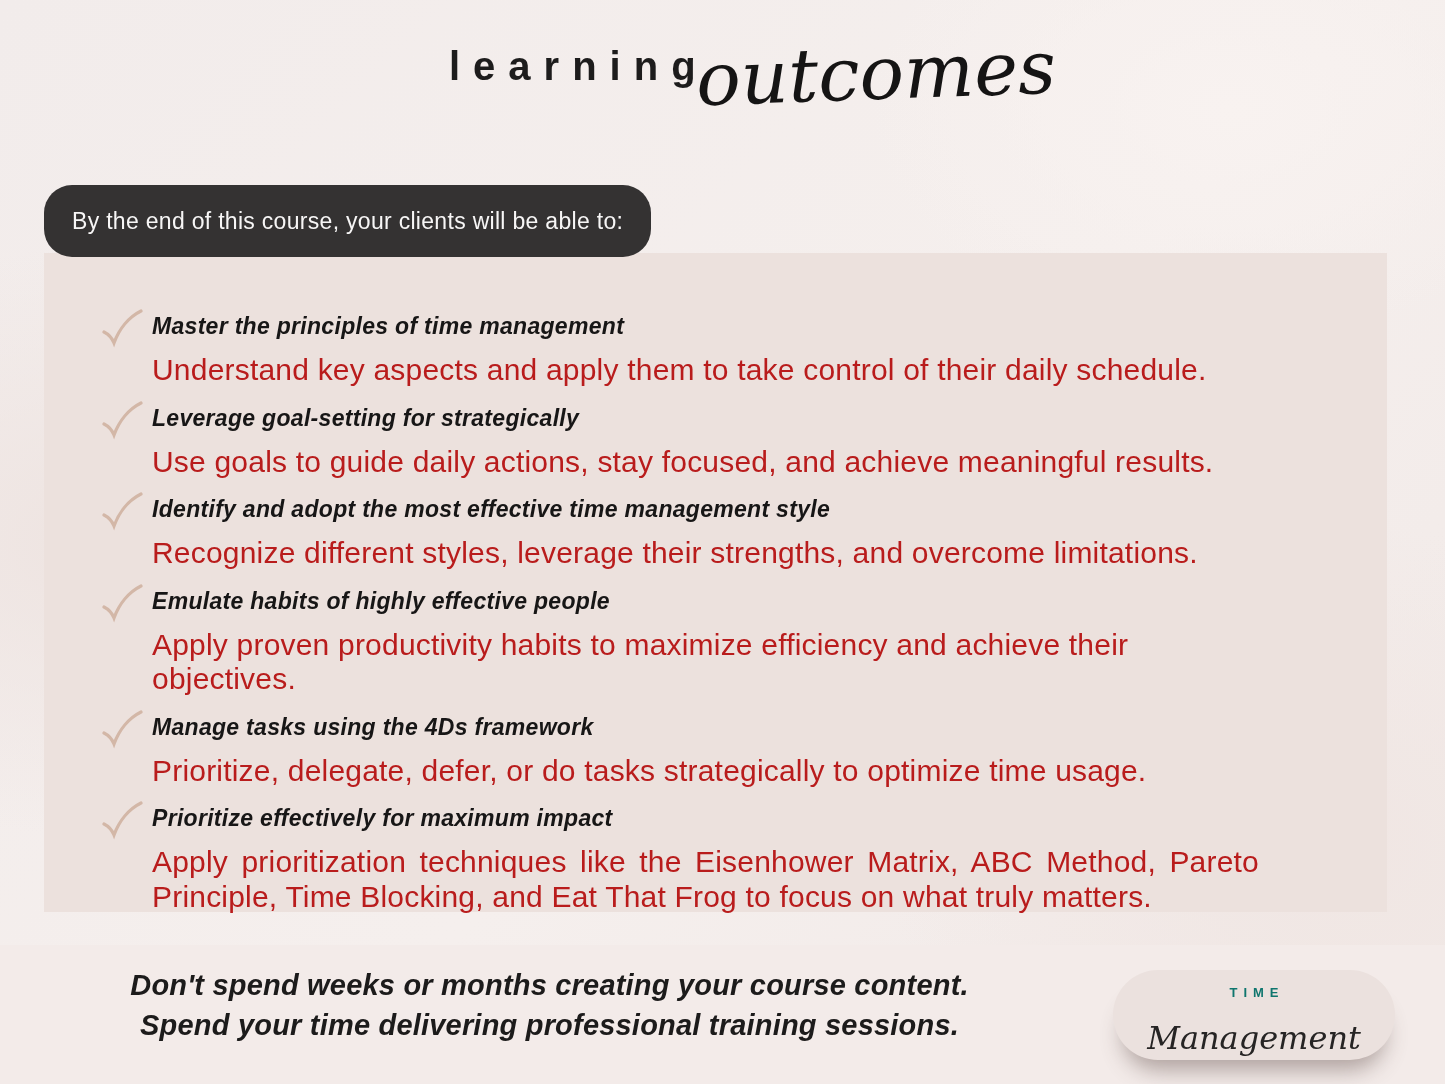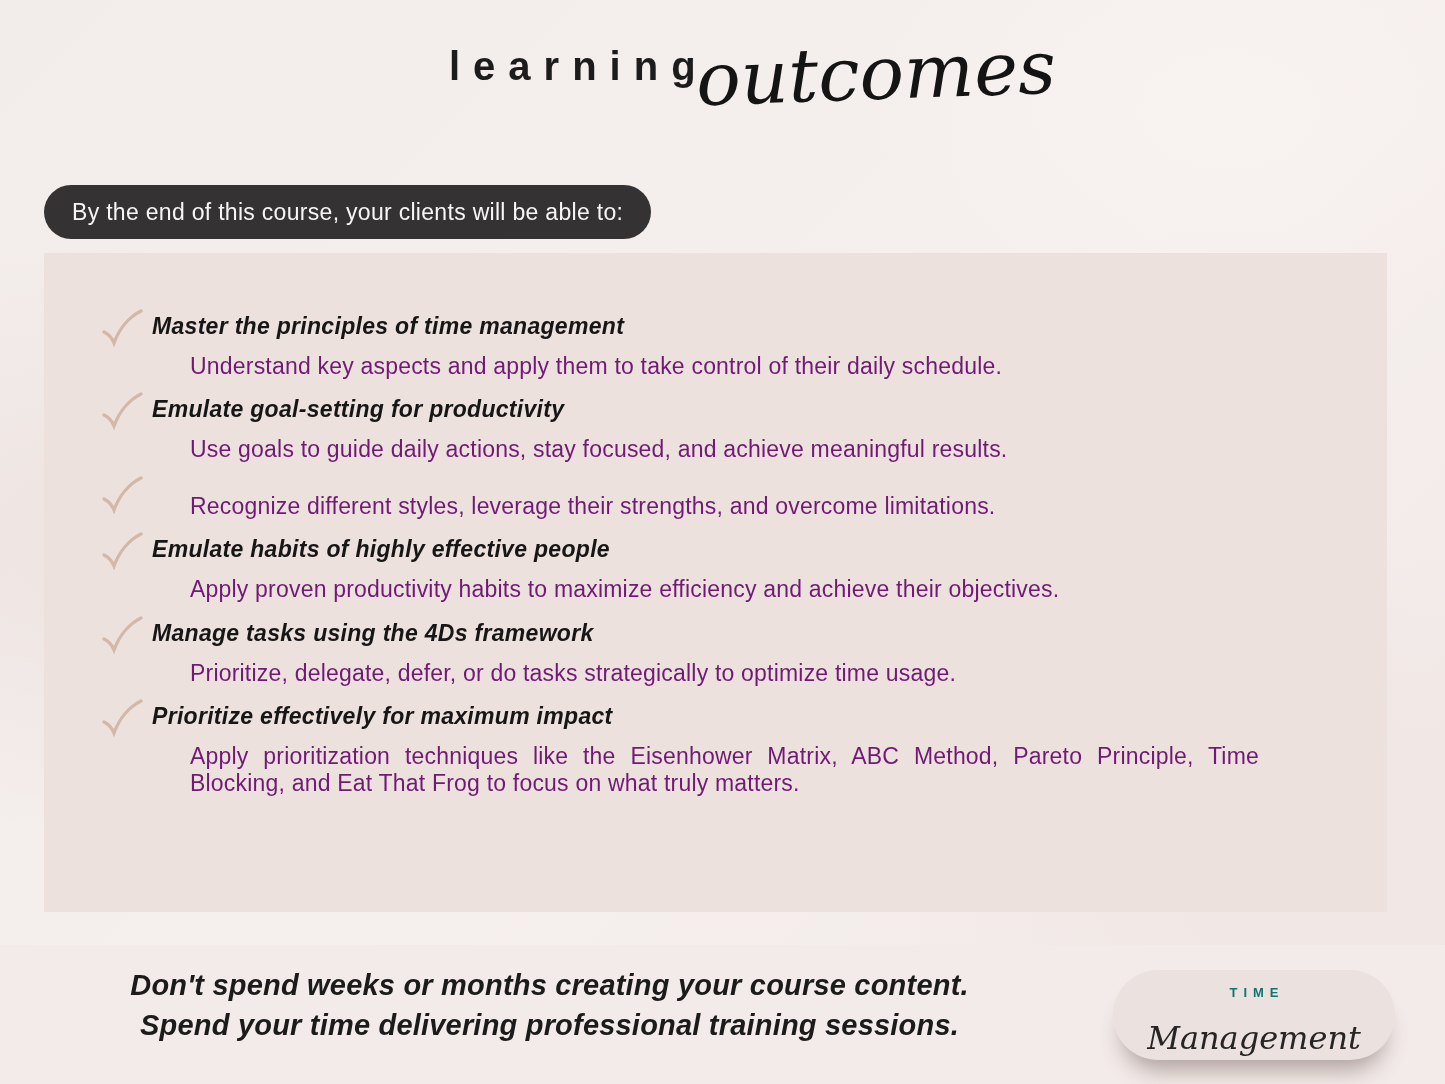--- a/index.html
+++ b/index.html
@@ -46,21 +46,21 @@
     font-size: 74px;
     color: #151414;
     transform: rotate(-2deg);
     z-index: 2;
   }
 
   
   .intro-pill {
     position: absolute;
     left: 44px; top: 185px;
-    height: 54px;
+    height: 72px;
     display: inline-flex;
     align-items: center;
     padding: 12px 28px;
     border-radius: 28px;
     background: #343232;
     z-index: 2;
   }
   .intro-pill span {
     font-size: 23px;
     color: #f7f6f6;
@@ -92,26 +92,25 @@
   .item-body { flex: 1; min-width: 0; }
   .item-title {
     font-size: 23px;
     font-weight: 700;
     font-style: italic;
     letter-spacing: 0.3px;
     color: #171616;
   }
   .item-desc {
     margin-top: 13px;
-    font-size: 23px;
+    font-size: 30px;
     font-weight: 400;
     letter-spacing: 0.2px;
     line-height: 1.15;
-    color: #701a75;
-    margin-left: 38px;
+    color: #b91c1c;
   }
   .item-desc.justify { text-align: justify; }
 
   
   .tagline {
     position: absolute;
     left: 82px; top: 965px;
     width: 935px;
     text-align: center;
     font-size: 29px;
@@ -174,32 +173,33 @@
       </div>
     </div>
 
     <div class="item">
       <span class="check">
         <svg viewBox="0 0 44 42">
             <path d="M4 23 C8 25 12 29 14 34 C19 20 29 8 41 2" fill="none" stroke="#d3b7a7" stroke-width="3.2" stroke-linecap="round"></path>
           </svg>
       </span>
       <div class="item-body">
-        <div class="item-title">Emulate goal-setting for productivity</div>
+        <div class="item-title">Leverage goal-setting for strategically</div>
         <div class="item-desc">Use goals to guide daily actions, stay focused, and achieve meaningful results.</div>
       </div>
     </div>
 
     <div class="item">
       <span class="check">
         <svg viewBox="0 0 44 42">
             <path d="M4 23 C8 25 12 29 14 34 C19 20 29 8 41 2" fill="none" stroke="#d3b7a7" stroke-width="3.2" stroke-linecap="round"></path>
           </svg>
       </span>
       <div class="item-body">
+        <div class="item-title">Identify and adopt the most effective time management style</div>
         <div class="item-desc">Recognize different styles, leverage their strengths, and overcome limitations.</div>
       </div>
     </div>
 
     <div class="item">
       <span class="check">
         <svg viewBox="0 0 44 42">
             <path d="M4 23 C8 25 12 29 14 34 C19 20 29 8 41 2" fill="none" stroke="#d3b7a7" stroke-width="3.2" stroke-linecap="round"></path>
           </svg>
       </span>

